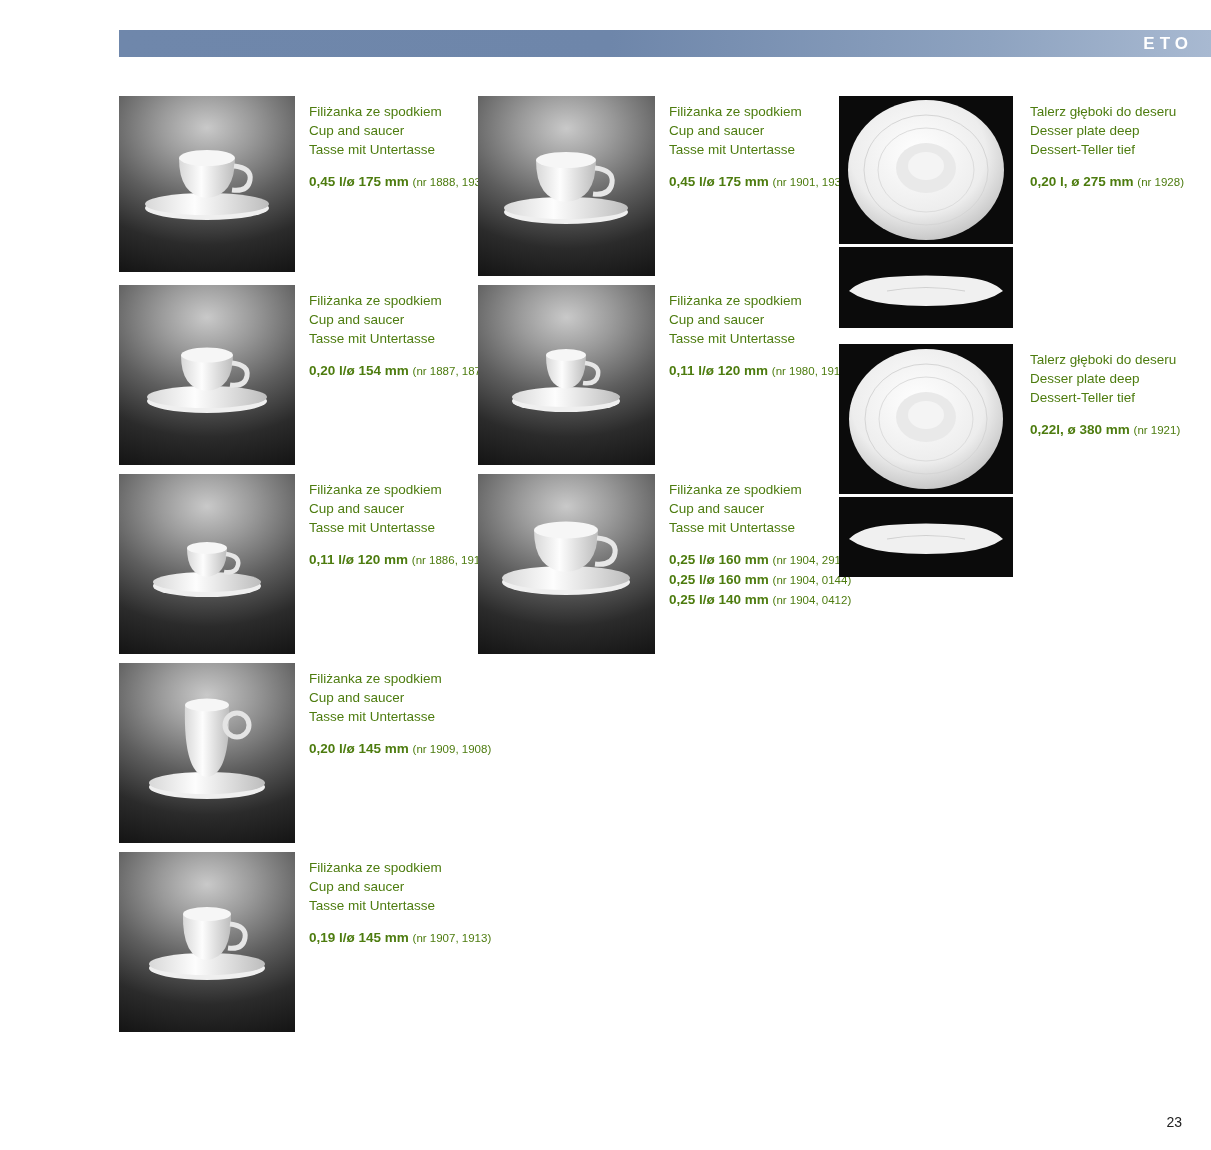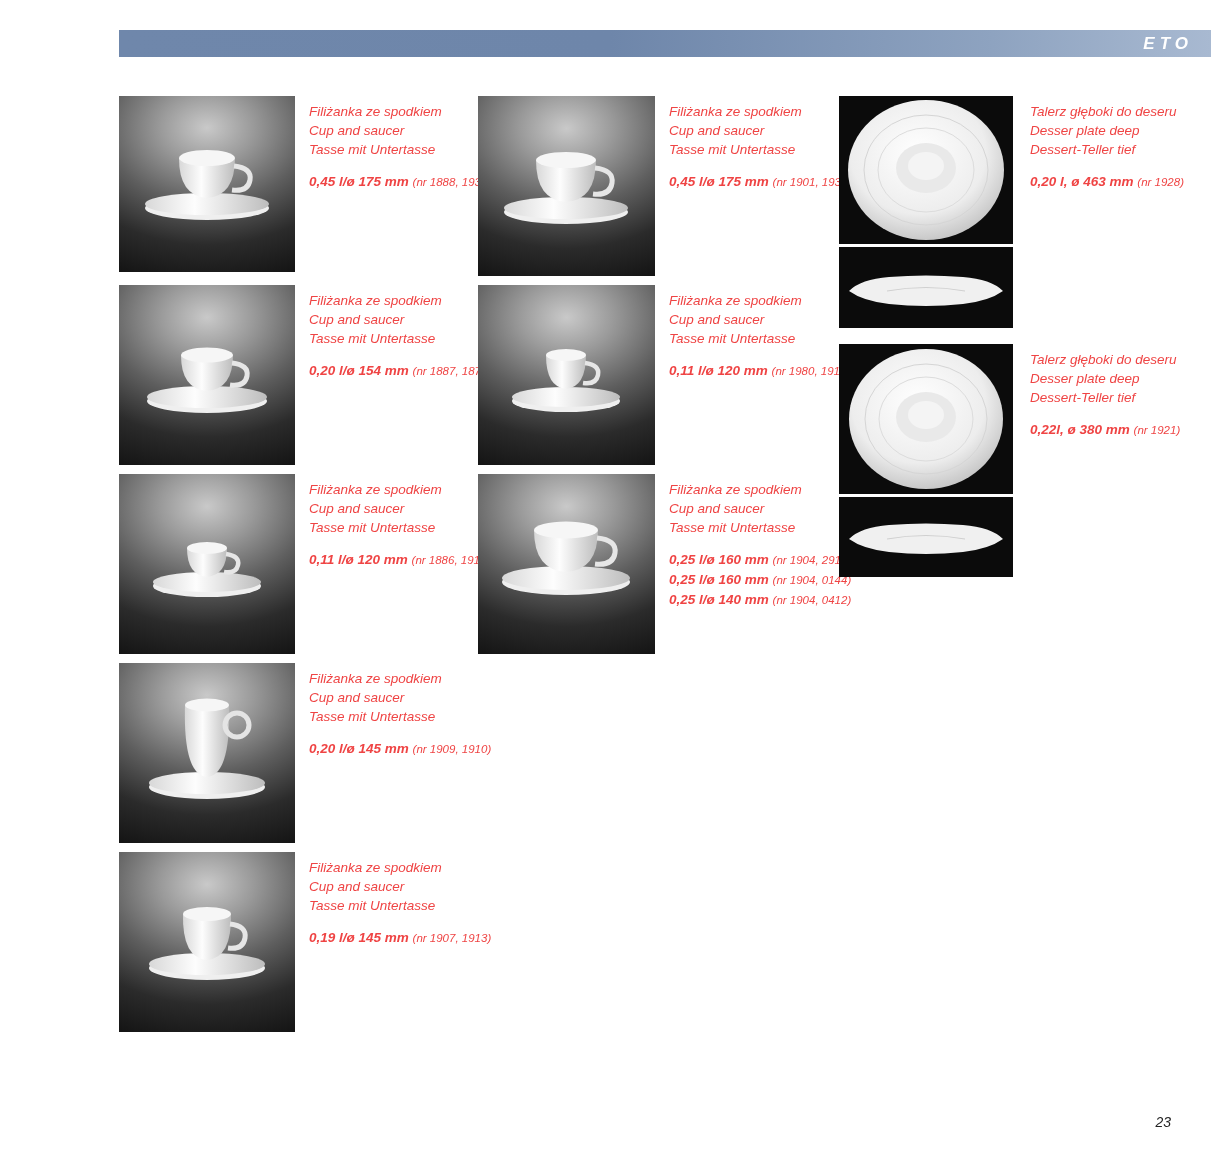--- a/index.html
+++ b/index.html
@@ -37,21 +37,20 @@
     white-space: nowrap;
   }
 
   
   .sheet {
     position: absolute;
     left: 0;
     top: 0;
     width: 1211px;
     height: 1150px;
-    font-style: italic;
   }
 
   .entry {
     position: absolute;
   }
 
   .photo {
     position: absolute;
     overflow: hidden;
     background: #111;
@@ -63,21 +62,21 @@
       radial-gradient(120% 90% at 50% 18%, #c9c9c9 0%, #9a9a9a 22%, #5e5e5e 48%, #2b2b2b 74%, #141414 100%);
   }
   .bg-plate {
     background: #0b0b0b;
   }
 
   .caption {
     position: absolute;
     font-size: 13.5px;
     line-height: 19px;
-    color: #ef4444;
+    color: #4d7c0f;
     white-space: nowrap;
   }
   .caption .names div {
     font-size: 13.5px;
     line-height: 19px;
   }
   .caption .specs {
     margin-top: 13px;
   }
   .caption .specs div {
@@ -85,21 +84,21 @@
     line-height: 19px;
     font-weight: 600;
   }
   .caption .specs .nr {
     font-weight: 400;
     font-size: 11.5px;
   }
 
   .page-number {
     position: absolute;
-    right: 40px;
+    right: 29px;
     bottom: 20px;
     font-size: 14px;
     color: #222;
   }
 
   
   svg.obj { display:block; width:100%; height:100%; }
 </style>
 </head>
 <body>
@@ -214,21 +213,21 @@
         <circle cx="118" cy="62" r="12" fill="none" stroke="#e4e4e4" stroke-width="5"></circle>
       </svg>
     </div>
     <div class="caption" style="left:190px; top:6px;">
       <div class="names">
         <div>Filiżanka ze spodkiem</div>
         <div>Cup and saucer</div>
         <div>Tasse mit Untertasse</div>
       </div>
       <div class="specs">
-        <div><span>0,20 l/ø 145 mm</span> <span class="nr">(nr 1909, 1910)</span></div>
+        <div><span>0,20 l/ø 145 mm</span> <span class="nr">(nr 1909, 1908)</span></div>
       </div>
     </div>
   </div>
 
   <div class="entry" style="left:119px; top:852px;">
     <div class="photo bg-cup" style="left:0; top:0; width:176px; height:180px;">
       <svg class="obj" viewBox="0 0 176 180" preserveAspectRatio="none">
         <defs>
           <linearGradient id="pW5" x1="0" y1="0" x2="1" y2="0">
             <stop offset="0%" stop-color="#d8d8d8"></stop>
@@ -367,21 +366,21 @@
         <path d="M48 44 q39 -7 78 0" fill="none" stroke="#cfcfcf" stroke-width="1.2"></path>
       </svg>
     </div>
     <div class="caption" style="left:191px; top:6px;">
       <div class="names">
         <div>Talerz głęboki do deseru</div>
         <div>Desser plate deep</div>
         <div>Dessert-Teller tief</div>
       </div>
       <div class="specs">
-        <div><span>0,20 l, ø 463 mm</span> <span class="nr">(nr 1928)</span></div>
+        <div><span>0,20 l, ø 275 mm</span> <span class="nr">(nr 1928)</span></div>
       </div>
     </div>
   </div>
 
   <div class="entry" style="left:839px; top:344px;">
     <div class="photo bg-plate" style="left:0; top:0; width:174px; height:150px;">
       <svg class="obj" viewBox="0 0 174 150" preserveAspectRatio="none">
         <defs>
           <radialGradient id="plG2" cx="45%" cy="38%" r="70%">
             <stop offset="0%" stop-color="#ffffff"></stop>

